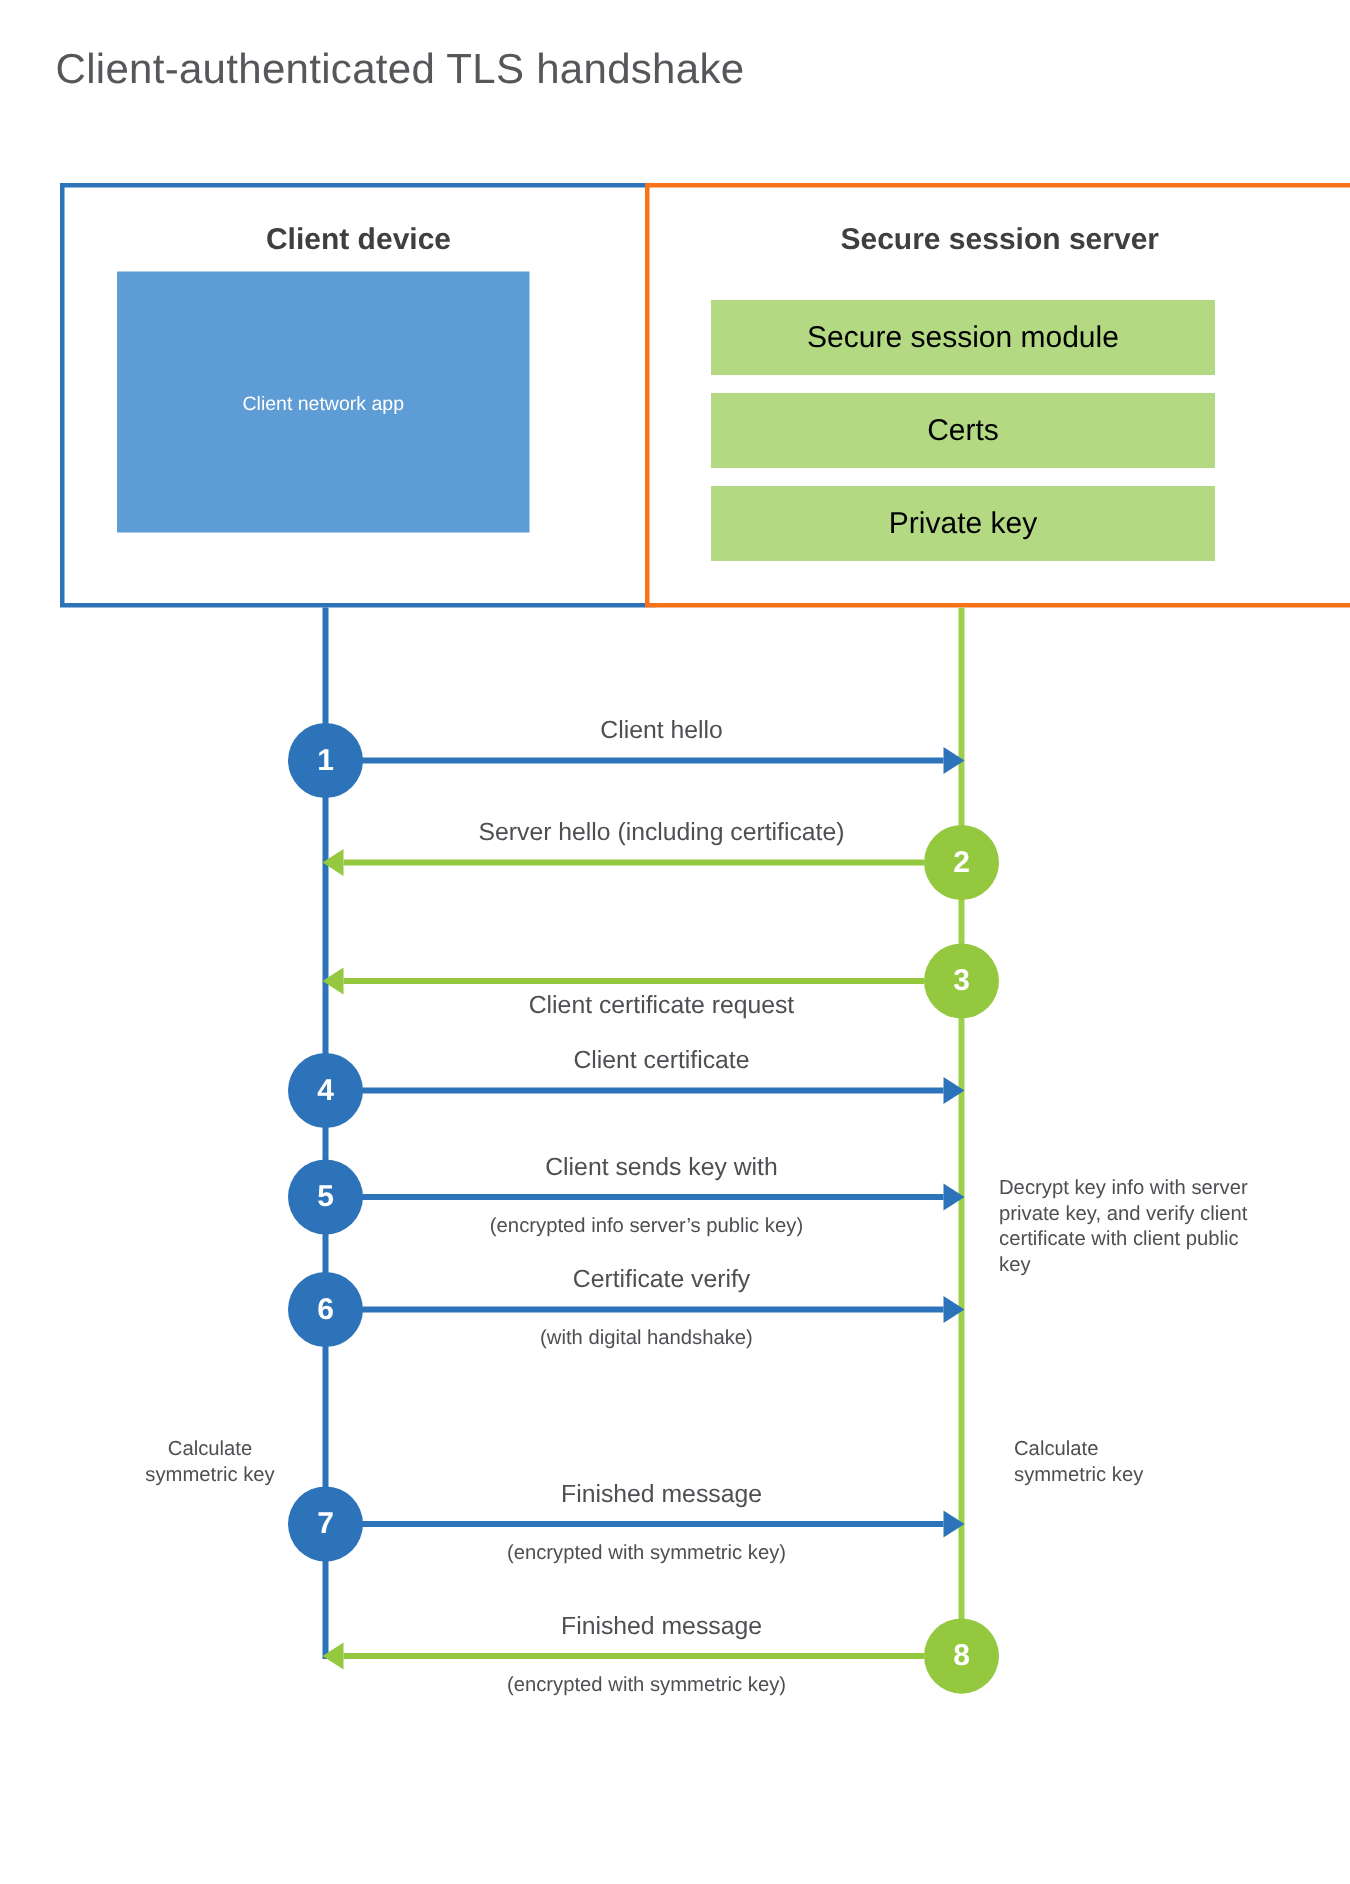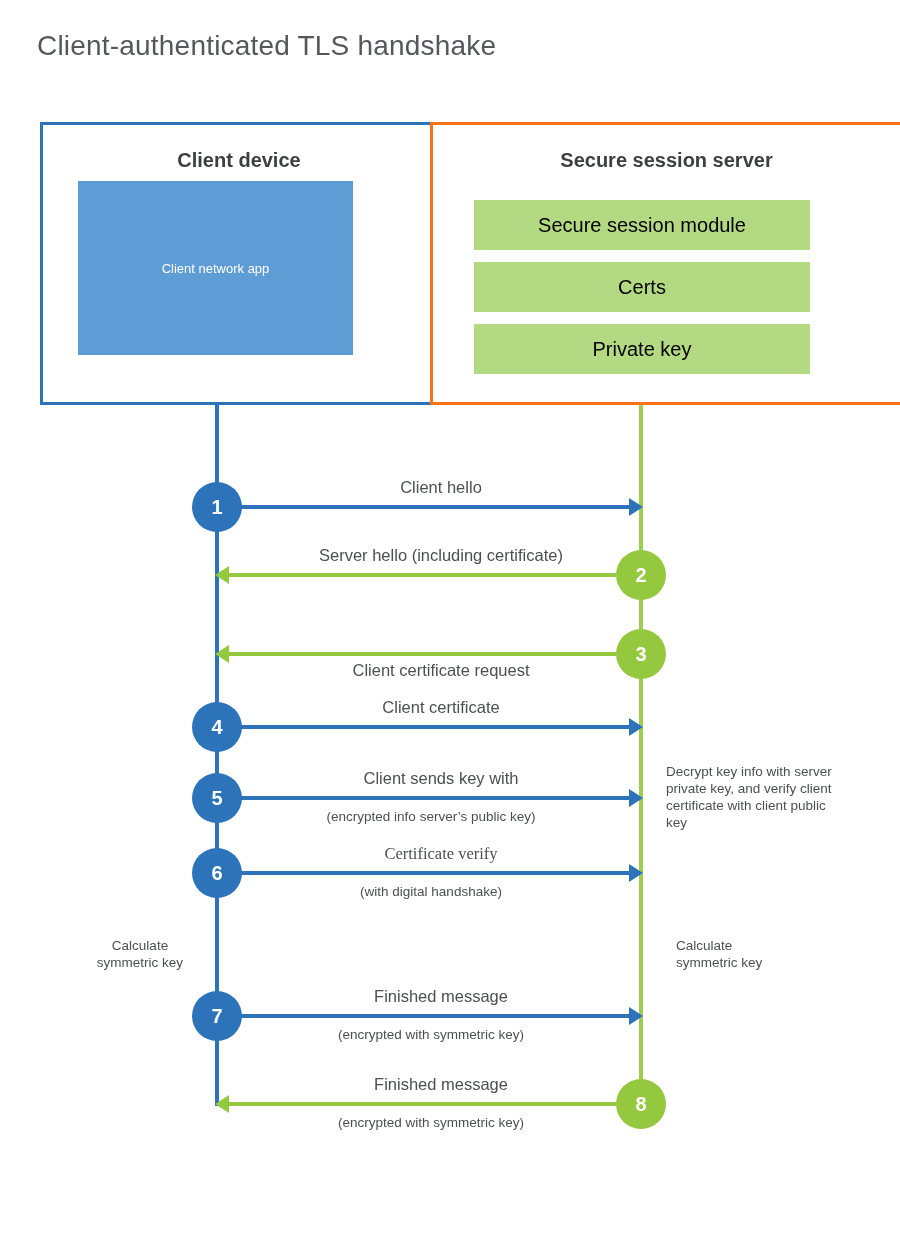--- a/index.html
+++ b/index.html
@@ -133,20 +133,21 @@
     text-align: center;
     font-size: 13.5px;
     color: #4d4f53;
   }
   
   .side-note {
     position: absolute;
     font-size: 13.5px;
     line-height: 17px;
     color: #4d4f53;
+    margin-top: 20px;
   }
   .note-decrypt {
     left: 666px;
     top: 763px;
     width: 170px;
     text-align: left;
   }
   .note-calc-left {
     left: 90px;
     top: 937px;
@@ -204,21 +205,21 @@
       <div class="step-head" style="top: 718px; left: 629px; border-left: 14px solid rgb(45, 115, 186);"></div>
       <div class="step-label" style="top: 698px;">Client certificate</div>
       <div class="step-circle" style="left: 192px; top: 773px; background: rgb(45, 115, 186);">5</div>
       <div class="step-bar" style="top: 796px; background: rgb(45, 115, 186); left: 230px; width: 399px;"></div>
       <div class="step-head" style="top: 789px; left: 629px; border-left: 14px solid rgb(45, 115, 186);"></div>
       <div class="step-label" style="top: 769px;">Client sends key with</div>
       <div class="step-sub" style="top: 809px;">(encrypted info server’s public key)</div>
       <div class="step-circle" style="left: 192px; top: 848px; background: rgb(45, 115, 186);">6</div>
       <div class="step-bar" style="top: 871px; background: rgb(45, 115, 186); left: 230px; width: 399px;"></div>
       <div class="step-head" style="top: 864px; left: 629px; border-left: 14px solid rgb(45, 115, 186);"></div>
-      <div class="step-label" style="top: 844px; font-family: Liberation Serif, serif;">Certificate verify</div>
+      <div class="step-label" style="top: 844px;">Certificate verify</div>
       <div class="step-sub" style="top: 884px;">(with digital handshake)</div>
       <div class="step-circle" style="left: 192px; top: 991px; background: rgb(45, 115, 186);">7</div>
       <div class="step-bar" style="top: 1014px; background: rgb(45, 115, 186); left: 230px; width: 399px;"></div>
       <div class="step-head" style="top: 1007px; left: 629px; border-left: 14px solid rgb(45, 115, 186);"></div>
       <div class="step-label" style="top: 987px;">Finished message</div>
       <div class="step-sub" style="top: 1027px;">(encrypted with symmetric key)</div>
       <div class="step-circle" style="left: 616px; top: 1079px; background: rgb(148, 200, 62);">8</div>
       <div class="step-bar" style="top: 1102px; background: rgb(148, 200, 62); left: 229px; width: 387px;"></div>
       <div class="step-head" style="top: 1095px; left: 215px; border-right: 14px solid rgb(148, 200, 62);"></div>
       <div class="step-label" style="top: 1075px;">Finished message</div>

